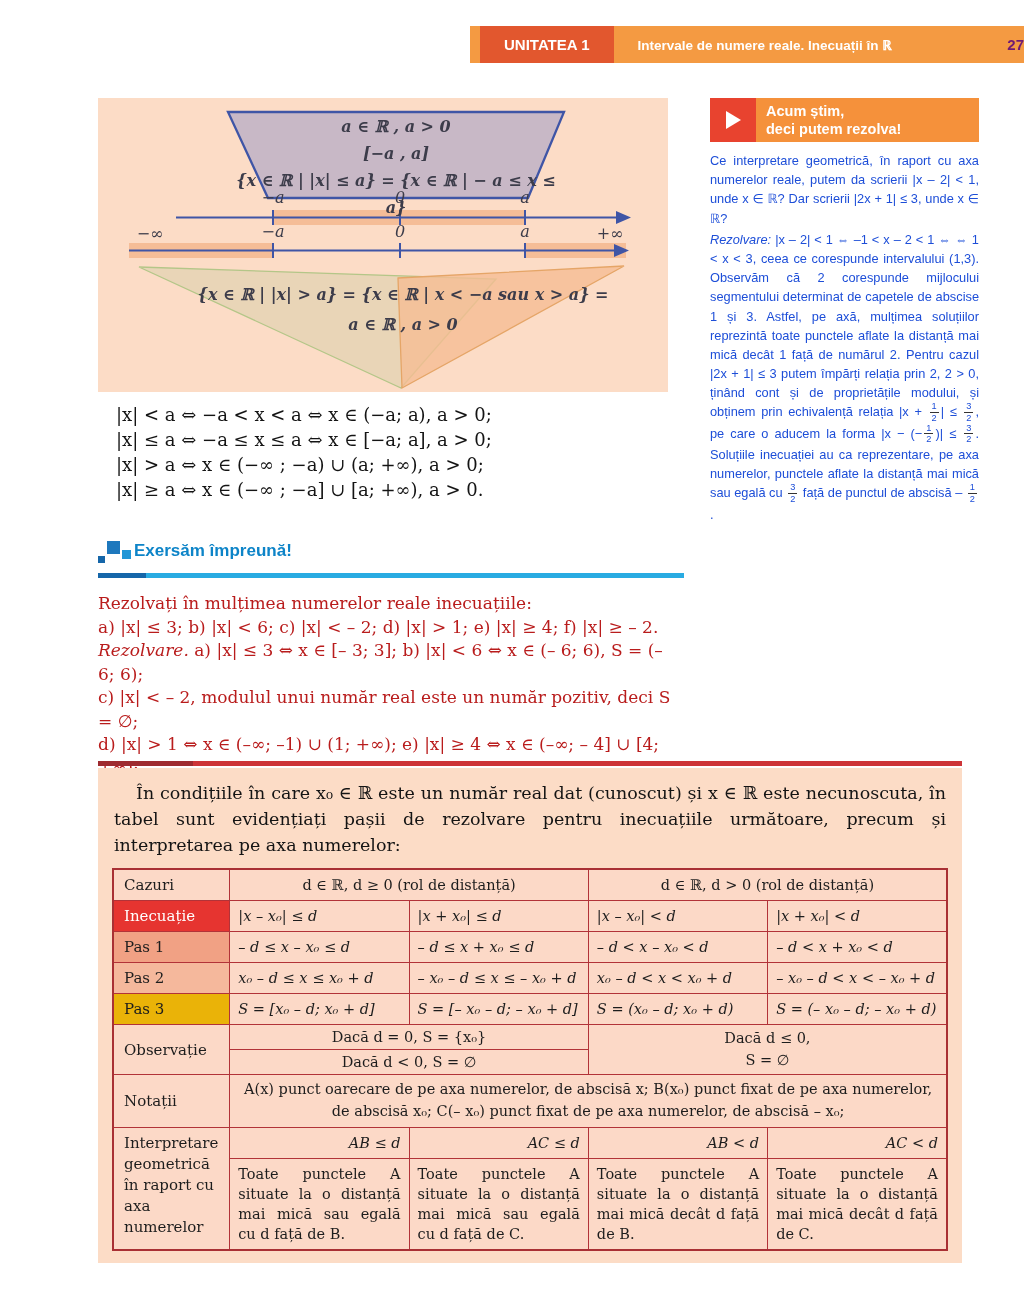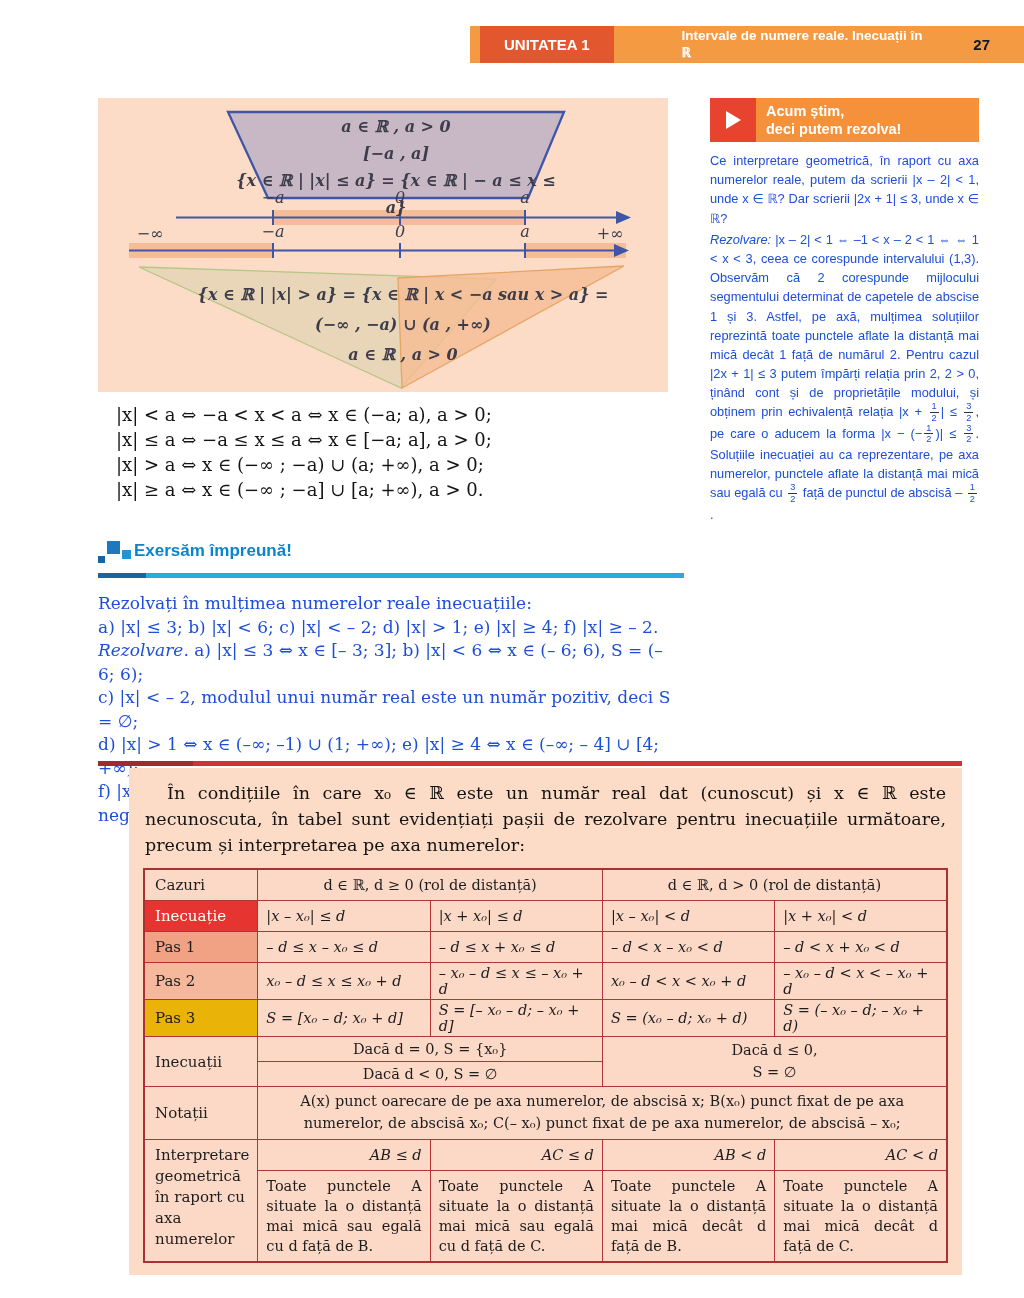--- a/index.html
+++ b/index.html
@@ -1,23 +1,23 @@
 <!DOCTYPE html>
 <html><head>
 <meta charset="utf-8">
 <style>
   html,body{margin:0;padding:0;}
   body{width:1024px;height:1298px;position:relative;background:#fff;
        font-family:"Liberation Sans",sans-serif;color:#1b1b1b;overflow:hidden;}
 
   
-  .band{position:absolute;left:470px;top:26px;right:0;height:37px;display:flex;align-items:stretch;background:#f49a42;gap:44px;}
+  .band{position:absolute;left:470px;top:26px;right:0;height:37px;display:flex;align-items:stretch;background:#f49a42;}
   .band-unit{background:#e2572e;color:#fff;font-weight:bold;font-size:15px;display:flex;align-items:center;padding:0 24px;margin-left:10px;}
   .band-title{flex:1;color:#fff;font-weight:bold;font-size:13.5px;display:flex;align-items:center;padding-left:24px;}
-  .band-page{color:#0f172a;font-weight:bold;font-size:15px;display:flex;align-items:center;padding-right:34px;}
+  .band-page{color:#701a75;font-weight:bold;font-size:15px;display:flex;align-items:center;}
 
   
   .diagram{position:absolute;left:98px;top:98px;width:570px;height:294px;background:#fcdcc6;}
   .dsvg{position:absolute;left:0;top:0;}
   .dtext{position:absolute;text-align:center;font-family:"DejaVu Serif",serif;font-style:italic;
          font-size:16px;color:#3c3c4a;font-weight:bold;}
   .trap-lines{left:130px;top:15px;width:336px;}
   .trap-lines .dl{line-height:27px;}
   .funnel-lines{left:55px;top:182px;width:500px;}
   .funnel-lines .dl{line-height:30px;}
@@ -44,28 +44,28 @@
   
   .exersam{position:absolute;left:98px;top:536px;width:586px;}
   .ex-head{display:flex;align-items:center;height:30px;}
   .ex-icon{position:relative;width:36px;height:28px;}
   .ex-icon .sq{position:absolute;}
   .sq1{left:0;top:19px;width:7px;height:7px;background:#1566a9;}
   .sq2{left:9px;top:4px;width:13px;height:13px;background:#1e78bd;}
   .sq3{left:24px;top:13px;width:9px;height:9px;background:#2196d6;}
   .ex-title{color:#0d84c8;font-weight:bold;font-size:17px;}
   .ex-rule{margin-top:7px;height:5px;background:linear-gradient(to right,#1566a9 0px,#1566a9 48px,#29abe2 48px);}
-  .ex-body{margin-top:14px;font-family:"DejaVu Serif",serif;font-size:17px;line-height:23.5px;color:#1d4ed8;}
+  .ex-body{margin-top:14px;font-family:"DejaVu Serif",serif;font-size:17px;line-height:23.5px;color:#b91c1c;}
 
   
   .retineti{position:absolute;left:98px;top:756px;width:864px;}
   .ret-head{display:flex;align-items:center;height:36px;}
   .ret-title{color:#d4373d;font-weight:bold;font-size:17px;margin-left:8px;}
   .ret-rule{margin-top:5px;height:5px;background:linear-gradient(to right,#9e2b30 0px,#9e2b30 95px,#cd3438 95px);}
-  .ret-box{margin-top:2px;background:#fcdcc6;padding:10px 14px 12px 14px;margin-left:31px;}
+  .ret-box{margin-top:2px;background:#fcdcc6;padding:10px 14px 12px 14px;}
   .ret-intro{font-family:"DejaVu Serif",serif;font-size:17.5px;line-height:26px;color:#141414;
              text-align:justify;text-indent:22px;margin:2px 2px 10px 2px;}
 
   
   table.rt{border-collapse:collapse;width:100%;font-family:"DejaVu Serif",serif;font-size:14.5px;color:#1d1d1d;
            border:2px solid #a93034;}
   .rt td{border:1.5px solid #b23338;background:#fcd9c7;padding:2px 8px;height:26px;vertical-align:middle;}
   .rt td.lab{font-size:15px;padding-left:10px;}
   .rt td.red{background:#e63430;color:#fff;}
   .rt td.p1{background:#f1a184;}
@@ -122,21 +122,20 @@
     <polygon points="300,180 526,168 304,290" fill="#f5bd94" fill-opacity="0.8" stroke="#e5a567" stroke-width="1.3"></polygon>
   </svg>
 
   <div class="dtext trap-lines">
     <div class="dl">a ∈ ℝ , a &gt; 0</div>
     <div class="dl">[−a , a]</div>
     <div class="dl">{x ∈ ℝ | |x| ≤ a} = {x ∈ ℝ | − a ≤ x ≤ a}</div>
   </div>
   <div class="dtext funnel-lines">
     <div class="dl">{x ∈ ℝ | |x| &gt; a} = {x ∈ ℝ | x &lt; −a  sau  x &gt; a} =</div>
-    <div class="dl">(−∞ , −a) ∪ (a , +∞)</div>
     <div class="dl">a ∈ ℝ , a &gt; 0</div>
   </div>
 </section>
 
 <section class="formulas">
   <div>|x| &lt; a ⇔ −a &lt; x &lt; a ⇔ x ∈ (−a; a), a &gt; 0;</div>
   <div>|x| ≤ a ⇔ −a ≤ x ≤ a ⇔ x ∈ [−a; a], a &gt; 0;</div>
   <div>|x| &gt; a ⇔ x ∈ (−∞ ; −a) ∪ (a; +∞), a &gt; 0;</div>
   <div>|x| ≥ a ⇔ x ∈ (−∞ ; −a] ∪ [a; +∞), a &gt; 0.</div>
 </section>
@@ -236,21 +235,21 @@
           <td class="math">– x₀ – d &lt; x &lt; – x₀ + d</td>
         </tr>
         <tr>
           <td class="lab p3">Pas 3</td>
           <td class="math">S = [x₀ – d; x₀ + d]</td>
           <td class="math">S = [– x₀ – d; – x₀ + d]</td>
           <td class="math">S = (x₀ – d; x₀ + d)</td>
           <td class="math">S = (– x₀ – d; – x₀ + d)</td>
         </tr>
         <tr>
-          <td class="lab">Inecuații</td>
+          <td class="lab">Observație</td>
           <td class="obsL" colspan="2">
             <div class="obs-t">Dacă d = 0, S = {x₀}</div>
             <div class="obs-b">Dacă d &lt; 0, S = ∅</div>
           </td>
           <td class="obsR" colspan="2">
             <div>Dacă d ≤ 0,</div>
             <div>S = ∅</div>
           </td>
         </tr>
         <tr>

